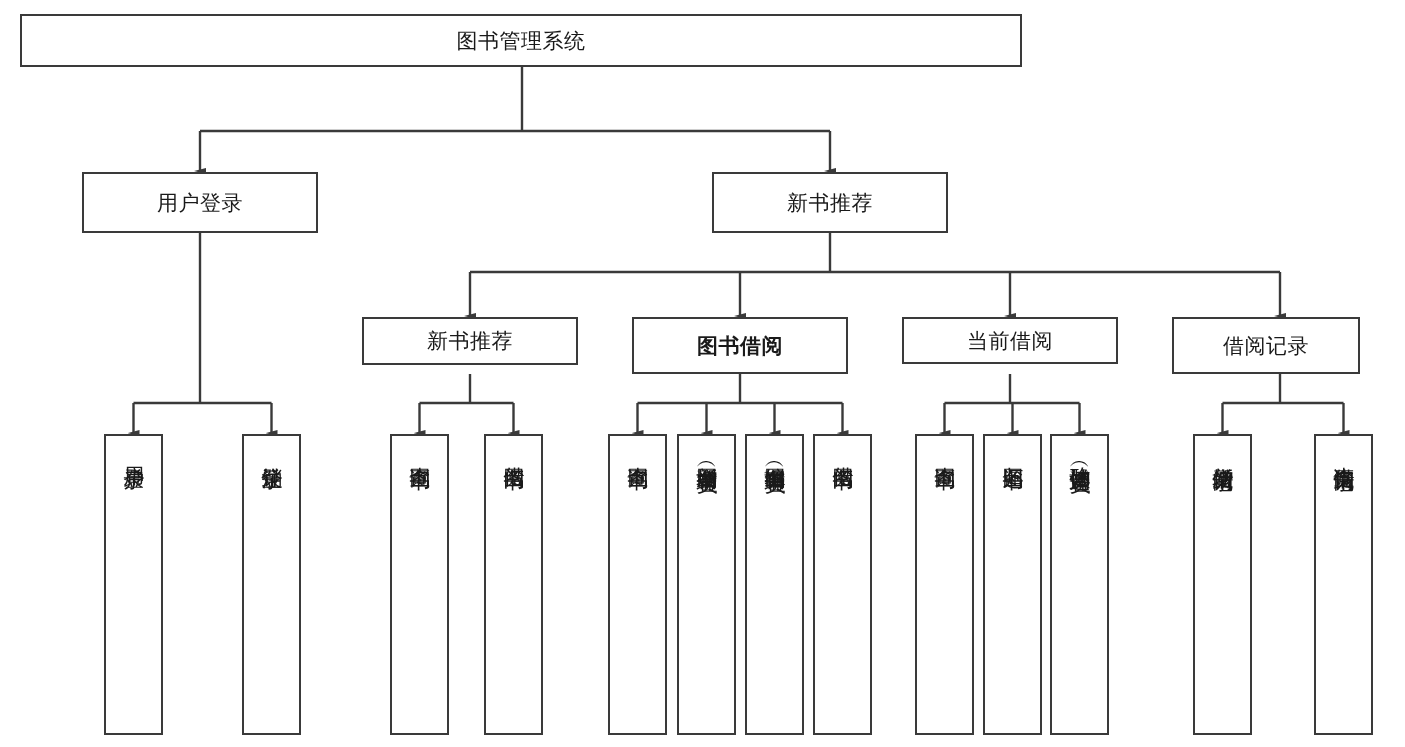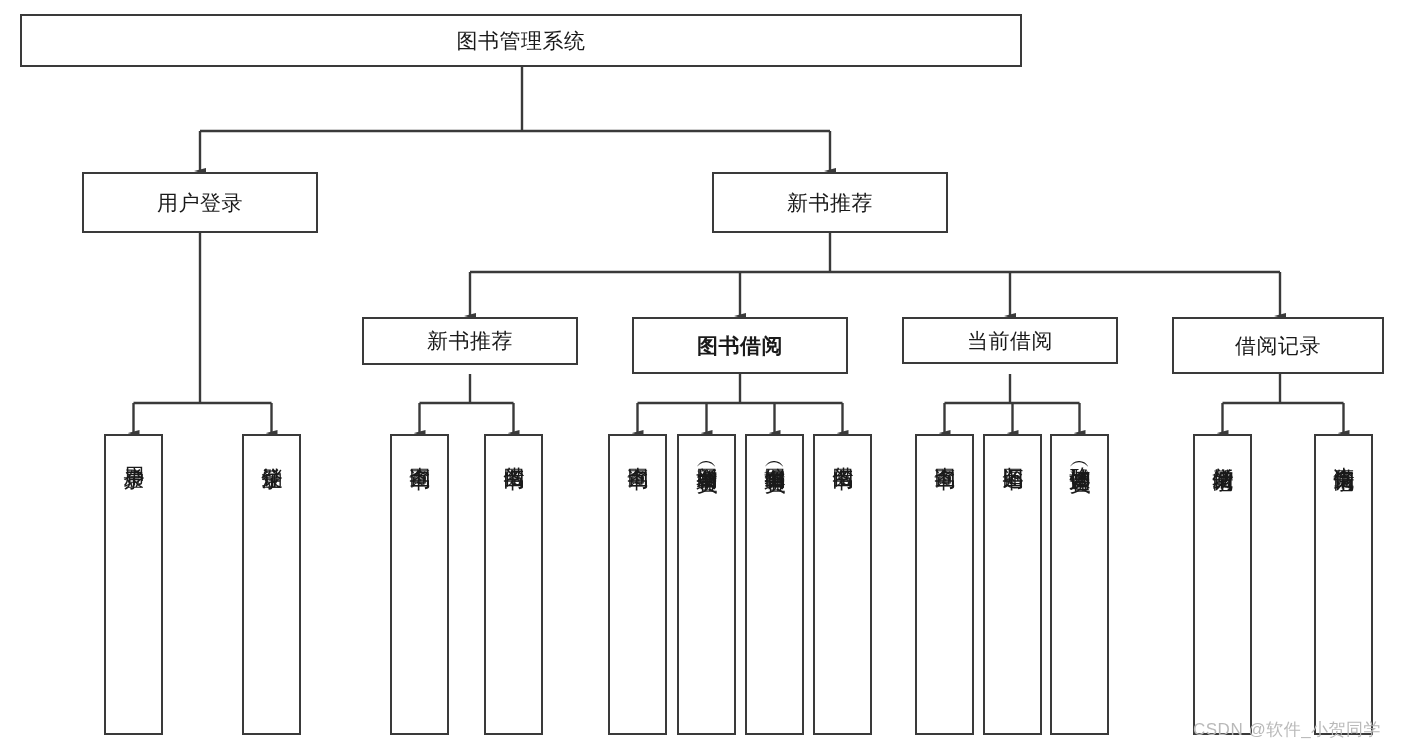--- a/index.html
+++ b/index.html
@@ -130,21 +130,21 @@
       </div>
       <div class="node-box" style="left: 362px; top: 317px; width: 216px; height: 48px;">
         <span class="node-label-h">新书推荐</span>
       </div>
       <div class="node-box" style="left: 632px; top: 317px; width: 216px; height: 57px; font-weight: bold;">
         <span class="node-label-h">图书借阅</span>
       </div>
       <div class="node-box" style="left: 902px; top: 317px; width: 216px; height: 47px;">
         <span class="node-label-h">当前借阅</span>
       </div>
-      <div class="node-box" style="left: 1172px; top: 317px; width: 212px; height: 57px;">
+      <div class="node-box" style="left: 1172px; top: 317px; width: 188px; height: 57px;">
         <span class="node-label-h">借阅记录</span>
       </div>
       <div class="node-box vertical" style="left: 104px; top: 434px; width: 59px; height: 301px;">
         <span class="node-label-v">用户登录</span>
       </div>
       <div class="node-box vertical" style="left: 242px; top: 434px; width: 59px; height: 301px;">
         <span class="node-label-v">注销登录</span>
       </div>
       <div class="node-box vertical" style="left: 390px; top: 434px; width: 59px; height: 301px;">
         <span class="node-label-v">查询图书</span>
@@ -174,14 +174,13 @@
         <span class="node-label-v">确认归还（管理员）</span>
       </div>
       <div class="node-box vertical" style="left: 1193px; top: 434px; width: 59px; height: 301px;">
         <span class="node-label-v">新增借阅记录</span>
       </div>
       <div class="node-box vertical" style="left: 1314px; top: 434px; width: 59px; height: 301px;">
         <span class="node-label-v">查询借阅记录</span>
       </div>
     </div>
 
-  <div class="watermark" style="left: 1193px; top: 718px;">CSDN @软件_小贺同学</div>
 </div>
 
 </body></html>

